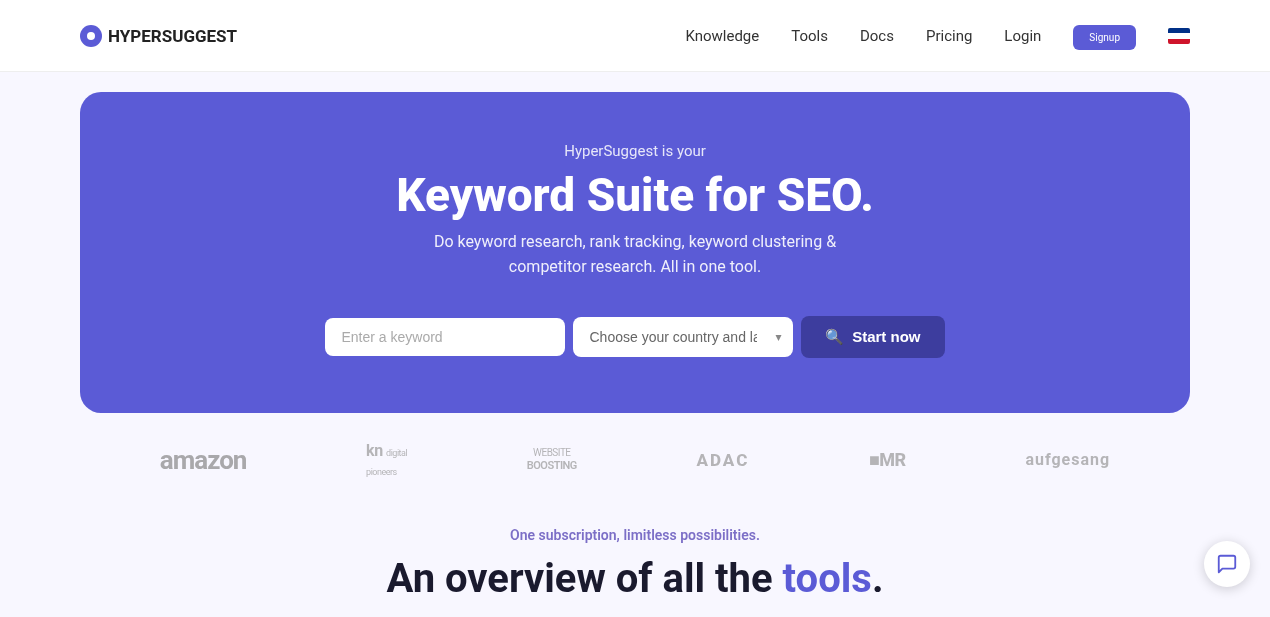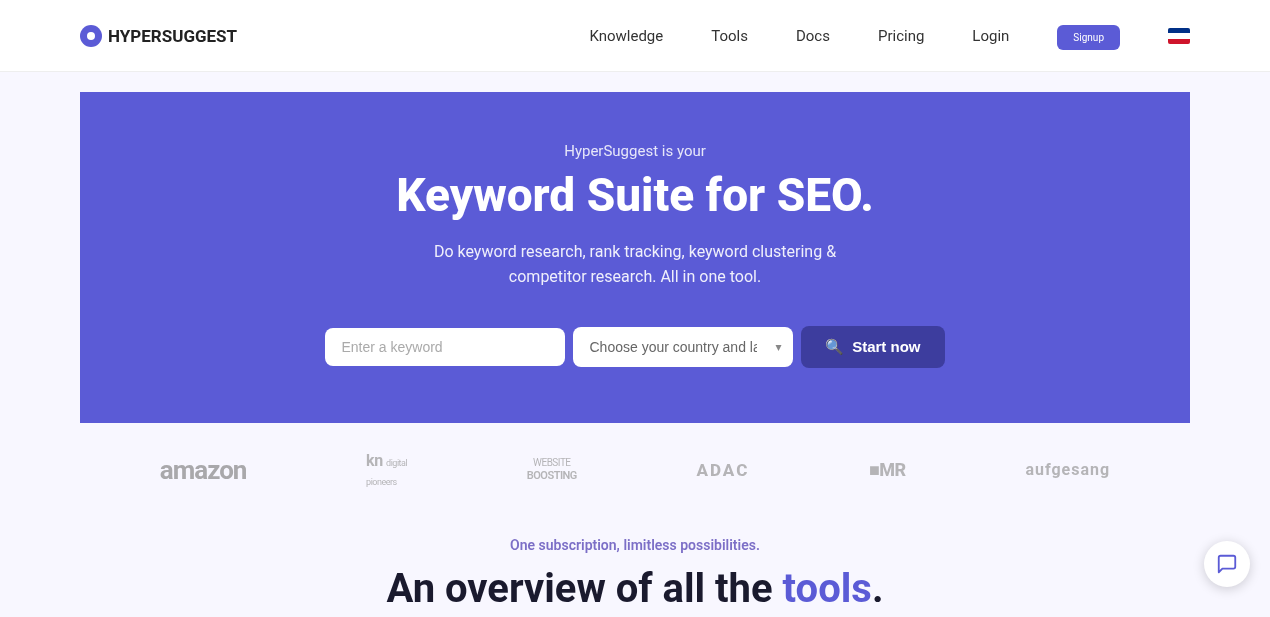--- a/index.html
+++ b/index.html
@@ -36,21 +36,21 @@
       background: #5b5bd6;
       border-radius: 50%;
       display: flex;
       align-items: center;
       justify-content: center;
     }
     .logo-icon svg { fill: white; }
     .nav-links {
       display: flex;
       align-items: center;
-      gap: 48px;
+      gap: 32px;
       list-style: none;
     }
     .nav-links a {
       text-decoration: none;
       color: #333;
       font-size: 15px;
     }
     .nav-links .btn-login {
       color: #333;
     }
@@ -74,35 +74,35 @@
       border-radius: 2px;
       overflow: hidden;
       display: flex;
       flex-direction: column;
     }
 
     
     .hero {
       background: #5b5bd6;
       margin: 20px 80px 0;
-      border-radius: 0;
+      border-radius: 21px;
       padding: 50px 20px 55px;
       text-align: center;
     }
     .hero-subtitle {
       color: rgba(255,255,255,0.85);
       font-size: 15px;
       margin-bottom: 10px;
       font-weight: 400;
     }
     .hero-title {
       color: white;
       font-size: 46px;
       font-weight: 800;
-      margin-bottom: 18px;
+      margin-bottom: 8px;
       line-height: 1.1;
     }
     .hero-description {
       color: rgba(255,255,255,0.9);
       font-size: 16px;
       margin-bottom: 36px;
       line-height: 1.6;
     }
     .hero-form {
       display: flex;

